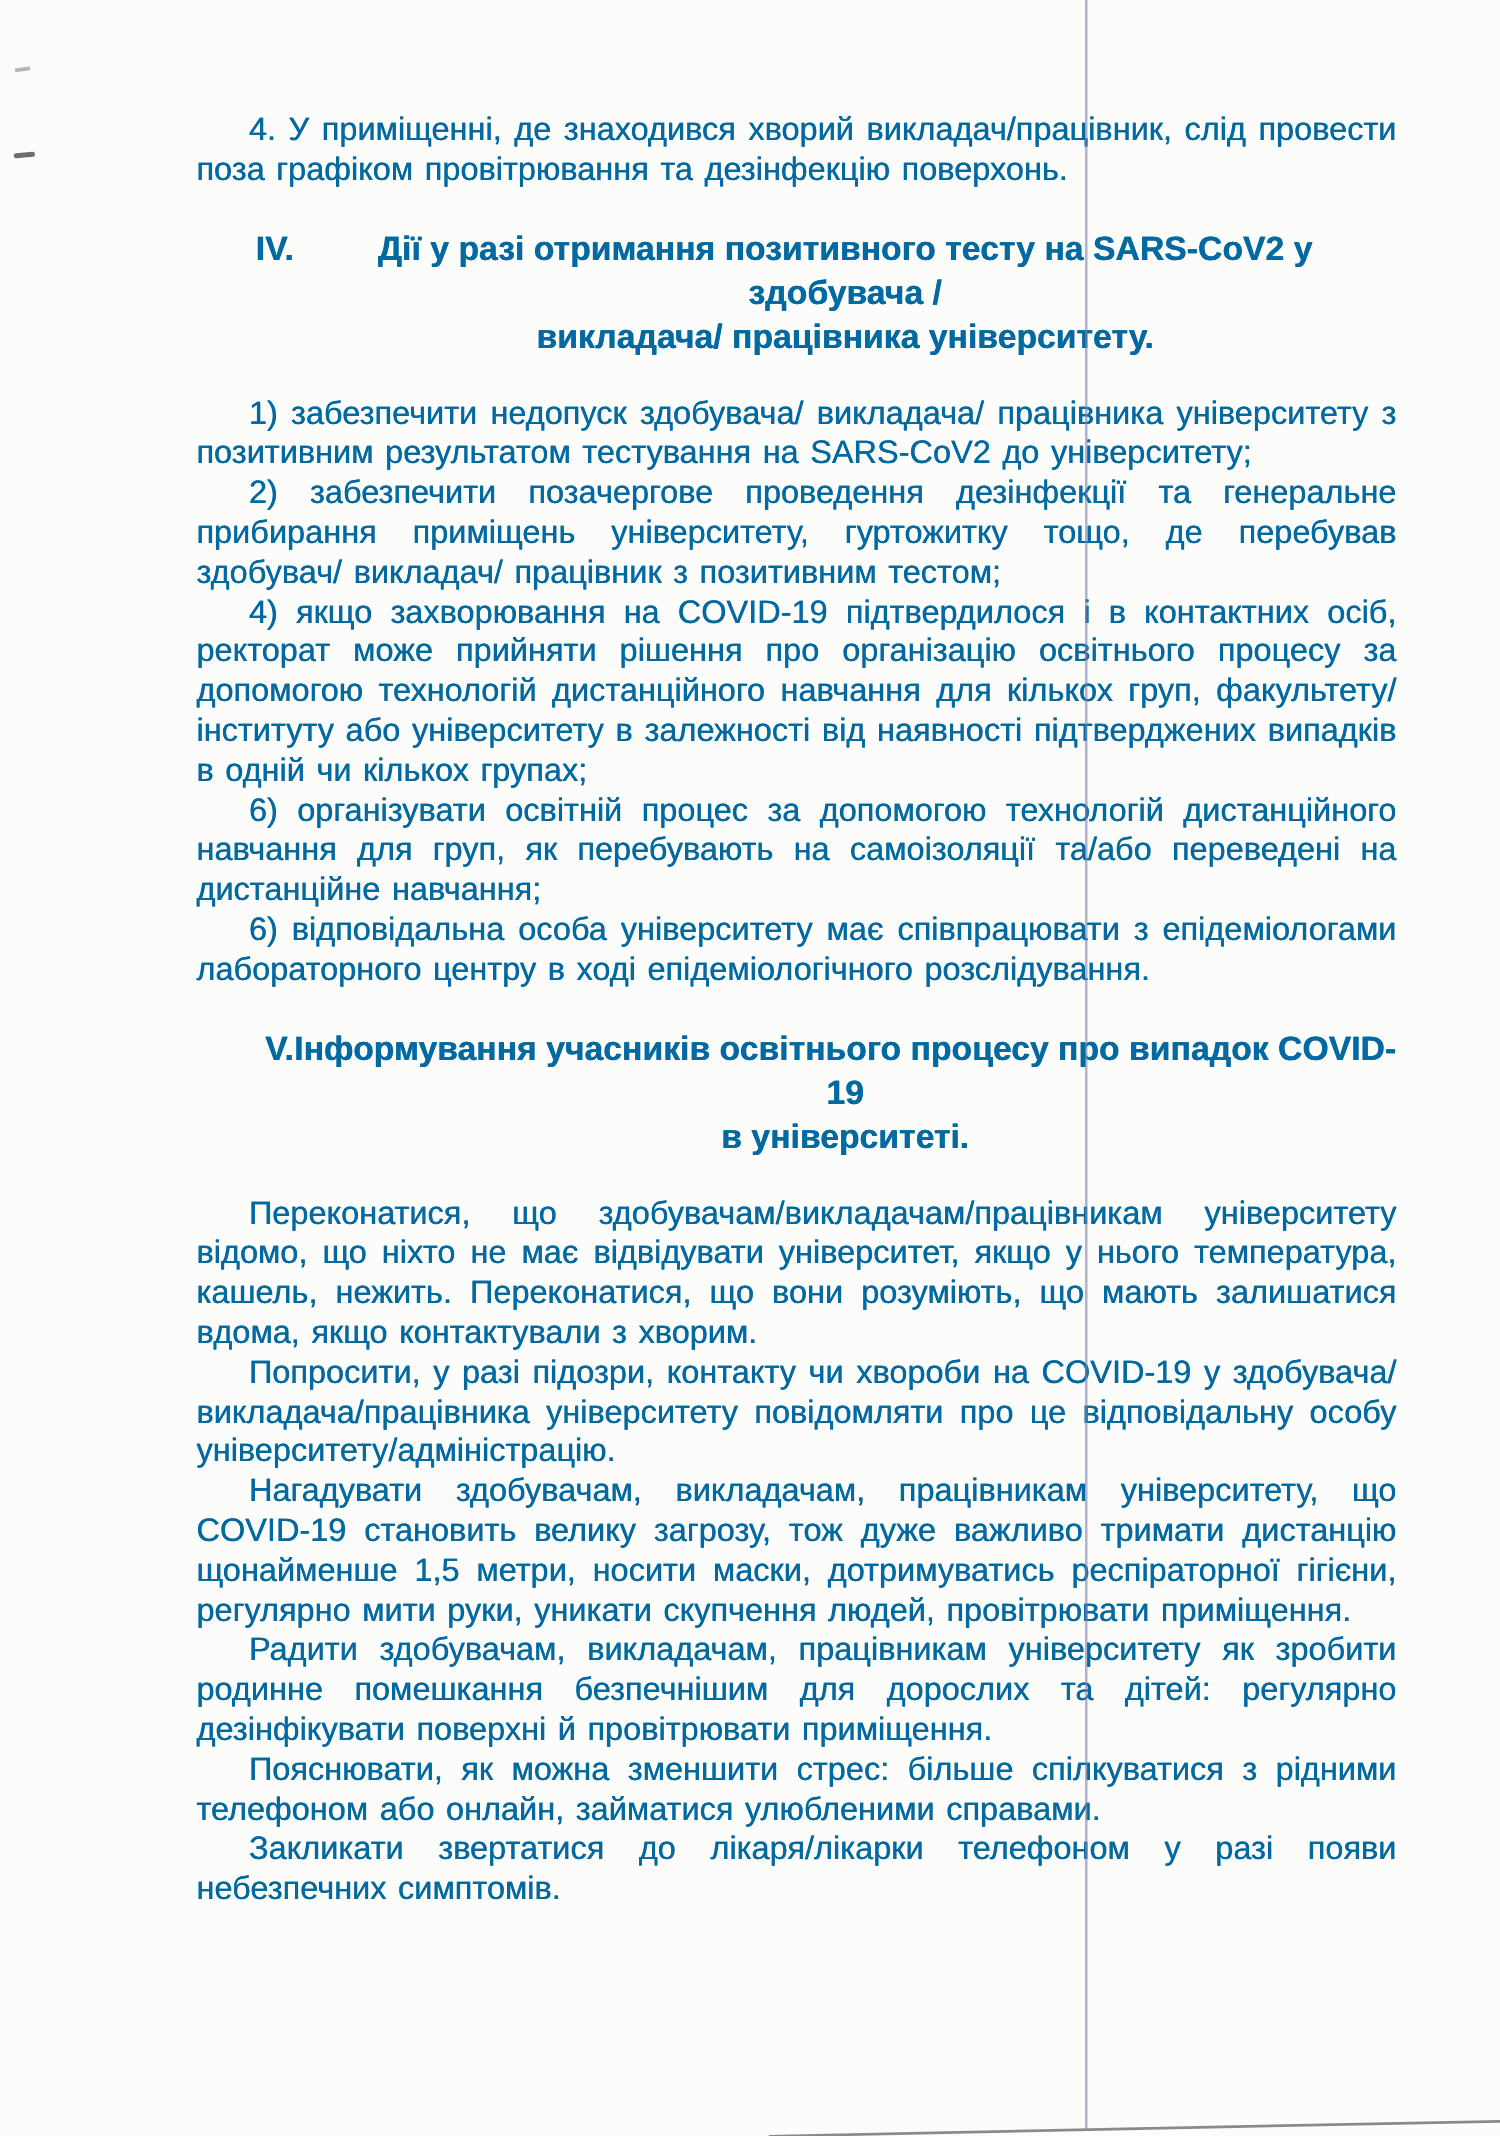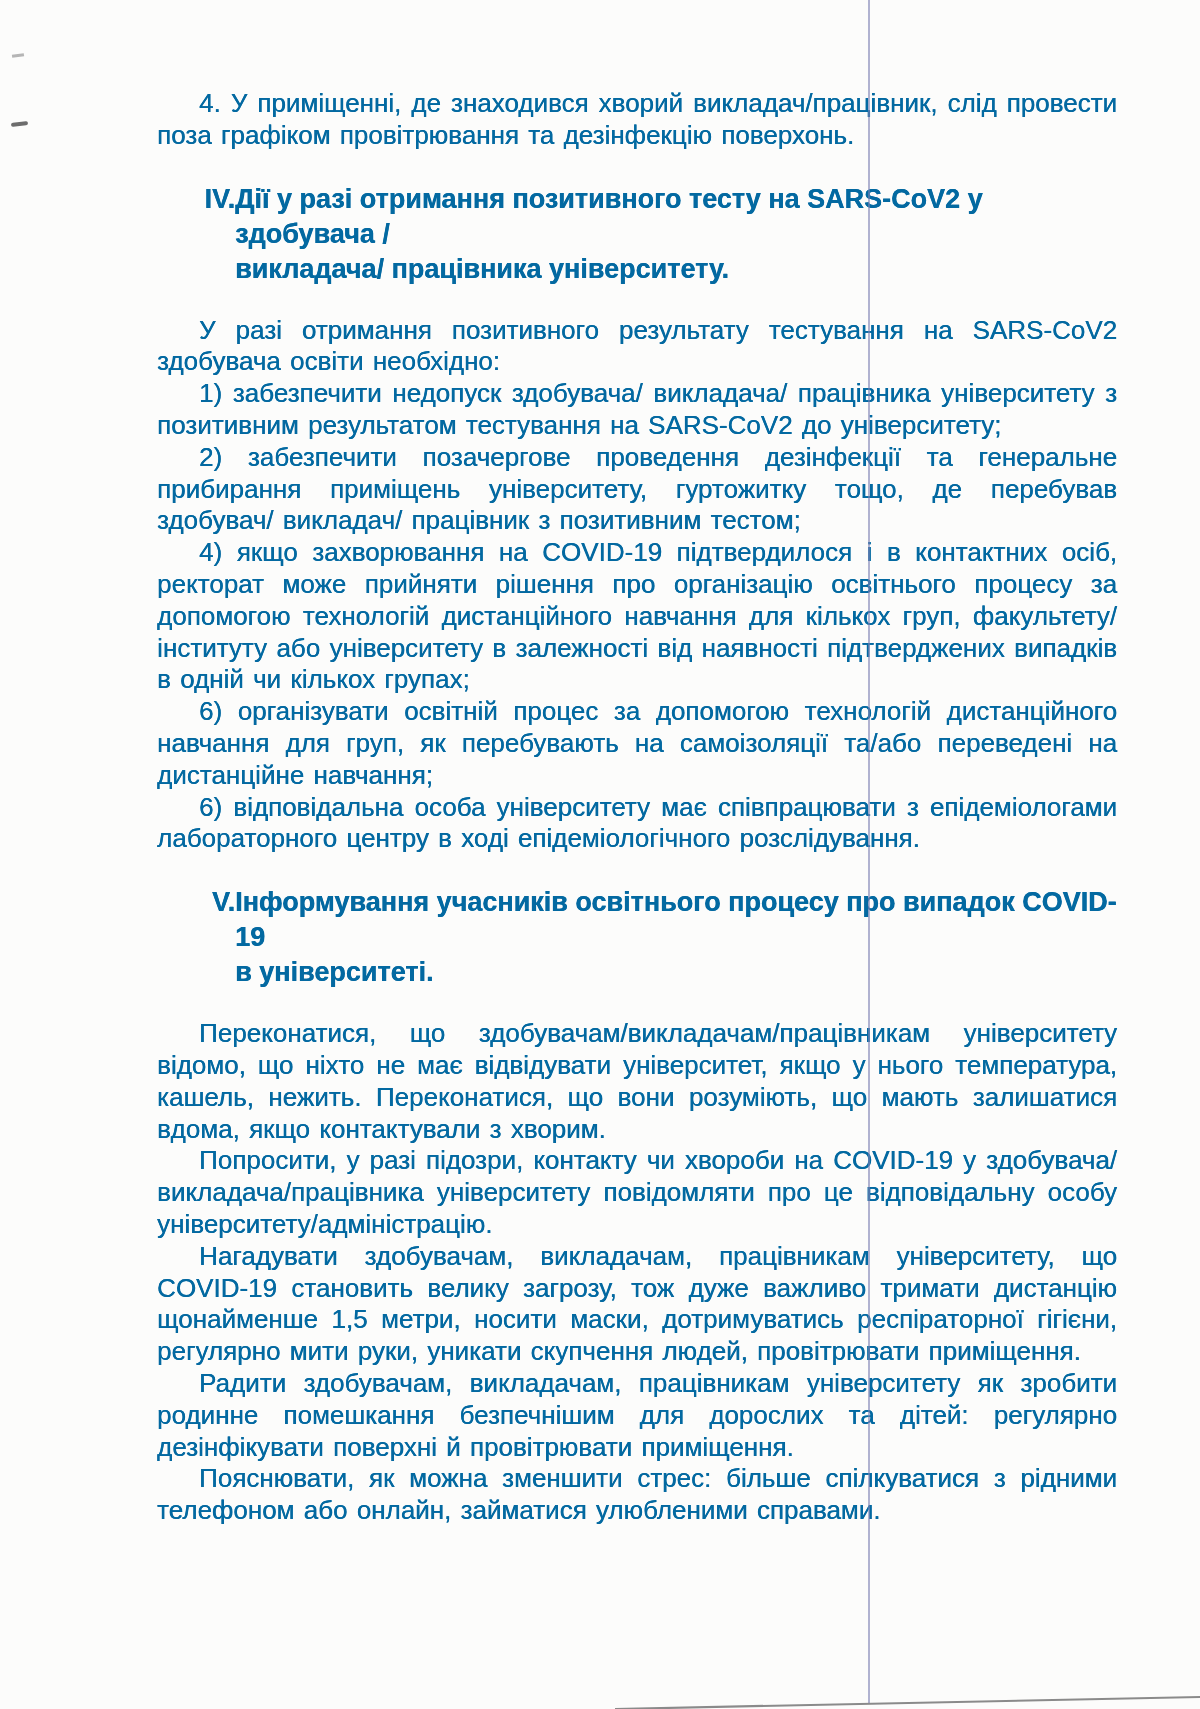--- a/index.html
+++ b/index.html
@@ -71,20 +71,21 @@
   }
   .heading .numeral {
     flex: none;
     width: 78px;
     box-sizing: border-box;
     padding-left: 13px;
     text-align: right;
   }
   .heading .hlines {
     flex: 1;
+    text-align: center;
   }
 </style>
 </head>
 <body>
 
 <div class="page">
 
   <div class="edge-mark m1"></div>
   <div class="edge-mark m2"></div>
 
@@ -93,40 +94,40 @@
     <p class="body-p">4. У приміщенні, де знаходився хворий викладач/працівник, слід провести поза графіком провітрювання та дезінфекцію поверхонь.</p>
 
     <div class="heading">
       <span class="numeral">IV.</span>
       <div class="hlines">
         <div>Дії у разі отримання позитивного тесту на SARS-CoV2 у здобувача /</div>
         <div>викладача/ працівника університету.</div>
       </div>
     </div>
 
-    <p class="body-p">У разі отримання позитивного результату тестування на SARS-CoV2 здобувача освіти необхідно:</p>
     <p class="body-p">1) забезпечити недопуск здобувача/ викладача/ працівника університету з позитивним результатом тестування на SARS-CoV2 до університету;</p>
     <p class="body-p">2) забезпечити позачергове проведення дезінфекції та генеральне прибирання приміщень університету, гуртожитку тощо, де перебував здобувач/ викладач/ працівник з позитивним тестом;</p>
     <p class="body-p">4) якщо захворювання на COVID-19 підтвердилося і в контактних осіб, ректорат може прийняти рішення про організацію освітнього процесу за допомогою технологій дистанційного навчання для кількох груп, факультету/інституту або університету в залежності від наявності підтверджених випадків в одній чи кількох групах;</p>
     <p class="body-p">6) організувати освітній процес за допомогою технологій дистанційного навчання для груп, як перебувають на самоізоляції та/або переведені на дистанційне навчання;</p>
     <p class="body-p">6) відповідальна особа університету має співпрацювати з епідеміологами лабораторного центру в ході епідеміологічного розслідування.</p>
 
     <div class="heading">
       <span class="numeral">V.</span>
       <div class="hlines">
         <div>Інформування учасників освітнього процесу про випадок COVID-19</div>
         <div>в університеті.</div>
       </div>
     </div>
 
     <p class="body-p">Переконатися, що здобувачам/викладачам/працівникам університету відомо, що ніхто не має відвідувати університет, якщо у нього температура, кашель, нежить. Переконатися, що вони розуміють, що мають залишатися вдома, якщо контактували з хворим.</p>
     <p class="body-p">Попросити, у разі підозри, контакту чи хвороби на COVID-19 у здобувача/викладача/працівника університету повідомляти про це відповідальну особу університету/адміністрацію.</p>
     <p class="body-p">Нагадувати здобувачам, викладачам, працівникам університету, що COVID-19 становить велику загрозу, тож дуже важливо тримати дистанцію щонайменше 1,5 метри, носити маски, дотримуватись респіраторної гігієни, регулярно мити руки, уникати скупчення людей, провітрювати приміщення.</p>
     <p class="body-p">Радити здобувачам, викладачам, працівникам університету як зробити родинне помешкання безпечнішим для дорослих та дітей: регулярно дезінфікувати поверхні й провітрювати приміщення.</p>
     <p class="body-p">Пояснювати, як можна зменшити стрес: більше спілкуватися з рідними телефоном або онлайн, займатися улюбленими справами.</p>
+    <p class="body-p">Закликати звертатися до лікаря/лікарки телефоном у разі появи небезпечних симптомів.</p>
 
   </div>
 
   <div class="fold-line"></div>
 
   <svg class="bottom-edge" width="1200" height="1709" viewBox="0 0 1200 1709" xmlns="http://www.w3.org/2000/svg">
     <line x1="615" y1="1709" x2="1200" y2="1697" stroke="#8a8a8a" stroke-width="2.2"></line>
   </svg>
 
 </div>

